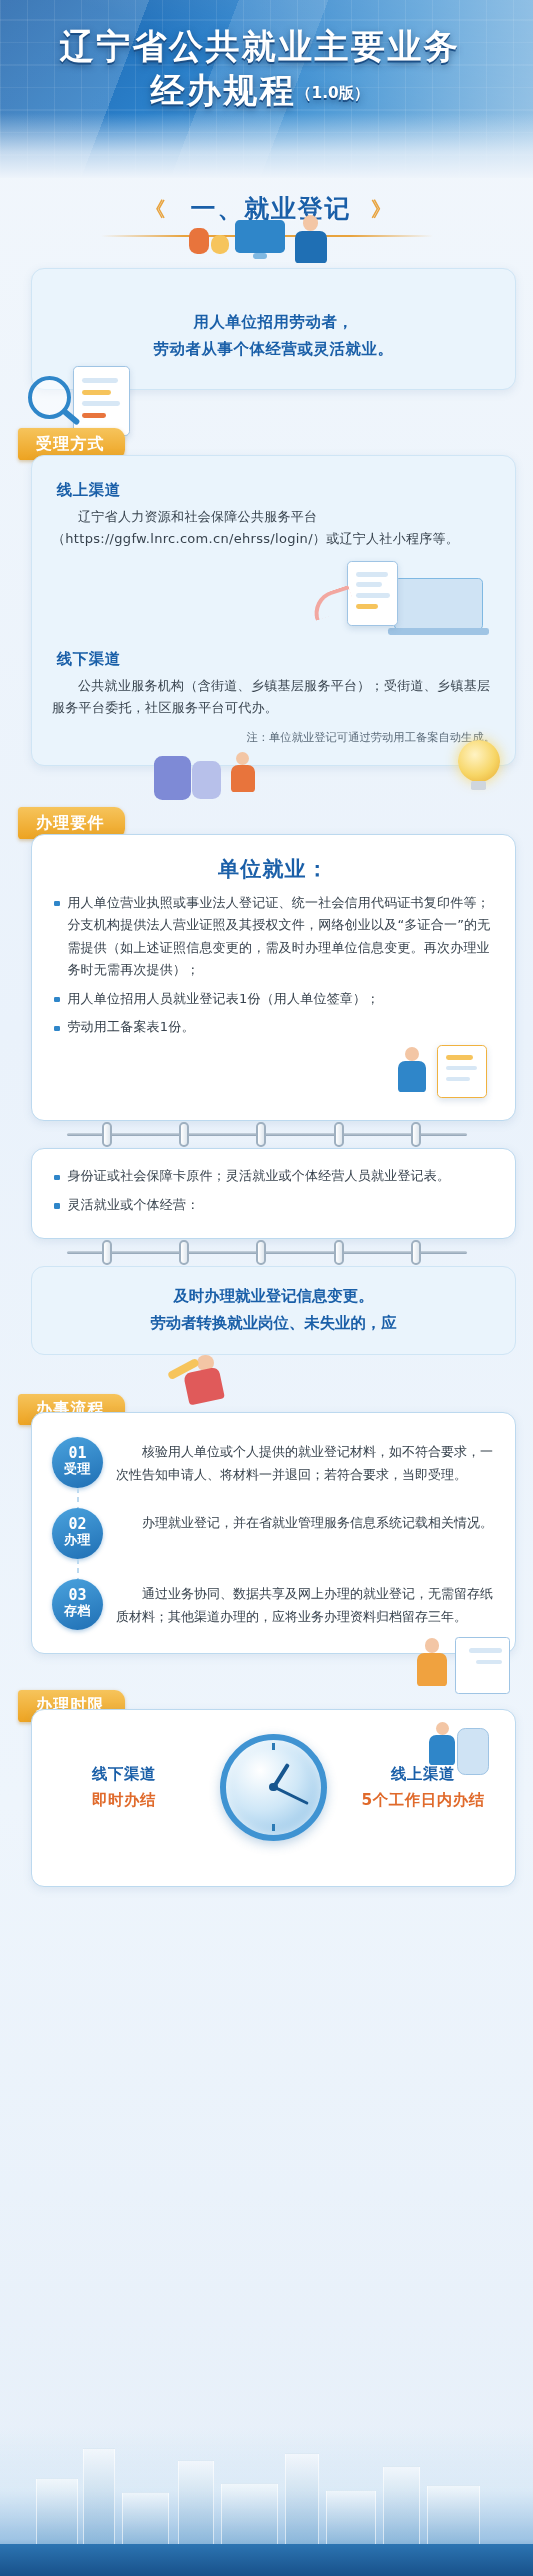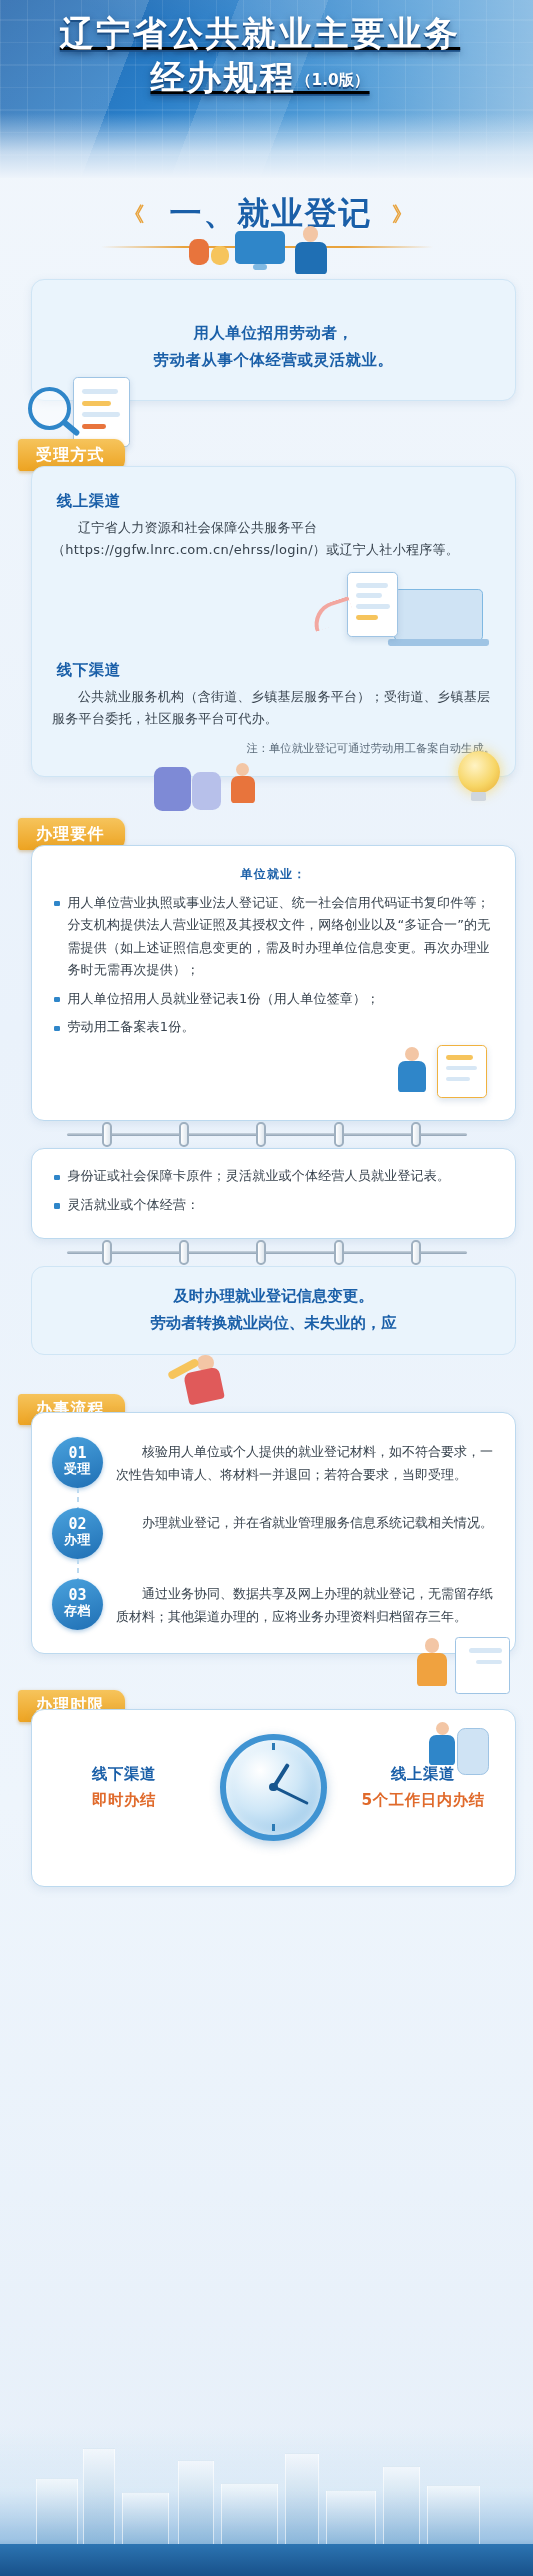--- a/index.html
+++ b/index.html
@@ -32,24 +32,23 @@
       repeating-linear-gradient(0deg, rgba(255,255,255,0.07) 0 1.2px, rgba(255,255,255,0) 1.2px 22.5px),
       linear-gradient(200deg, rgba(255,255,255,0.25) 0%, rgba(255,255,255,0) 45%);
   }
   .header .diag {
     position:absolute; top:-36px; left:-47px; width:653px; height:249px;
     background: linear-gradient(115deg, rgba(255,255,255,0.16) 0 28%, rgba(255,255,255,0) 28% 40%, rgba(255,255,255,0.12) 40% 52%, rgba(255,255,255,0) 52%);
     transform: rotate(-4deg);
   }
   .title-wrap {
     position: absolute;
-    top: 12px; left: 0; width: 520px;
+    top: 25px; left: 0; width: 520px;
     text-align: center;
     z-index: 5;
-    text-decoration: underline;
   }
   .title-line1, .title-line2 {
     font-family: "DejaVu Sans", "Liberation Sans", sans-serif;
     font-weight: bold;
     color: #ffffff;
     letter-spacing: 2.4px;
     text-shadow: 0 1.8px 0 #1c4f86, 0 3px 7.1px rgba(10,40,80,0.55);
   }
   .title-line1 { font-size: 34px; line-height: 43px; }
   .title-line2 { font-size: 34px; line-height: 44px; }
@@ -70,21 +69,21 @@
     text-align: center;
     margin-top: 10.7px;
   }
   .sb-inner {
     display: inline-block;
     position: relative;
     padding: 3.6px 42px;
   }
   .sb-text {
     font-family: "DejaVu Sans","Liberation Sans", sans-serif;
-    font-size: 32px;
+    font-size: 25px;
     font-weight: bold;
     color: #1a5fa8;
     letter-spacing: 1.8px;
     text-shadow: 0 1.2px 1.8px rgba(255,255,255,0.9);
     margin-left: 8px;
   }
   .sb-chev {
     position: absolute;
     top: 50%; transform: translateY(-50%);
     font-size: 20px; color: #e8a33d; font-weight: bold;
@@ -156,21 +155,21 @@
     font-size: 11.3px;
     line-height: 19px;
     color: #5b6b7a;
     text-align: right;
     margin-top: 8.3px;
     font-family: "DejaVu Sans","Liberation Sans", sans-serif;
   }
 
   .blk-title {
     text-align: center;
-    font-size: 12px;
+    font-size: 21px;
     font-weight: bold;
     color: #1a5fa8;
     letter-spacing: 1.2px;
     margin-bottom: 8.3px;
     font-family: "DejaVu Sans","Liberation Sans", sans-serif;
   }
   ul.bullets { list-style: none; }
   ul.bullets li {
     position: relative;
     font-size: 13px;

